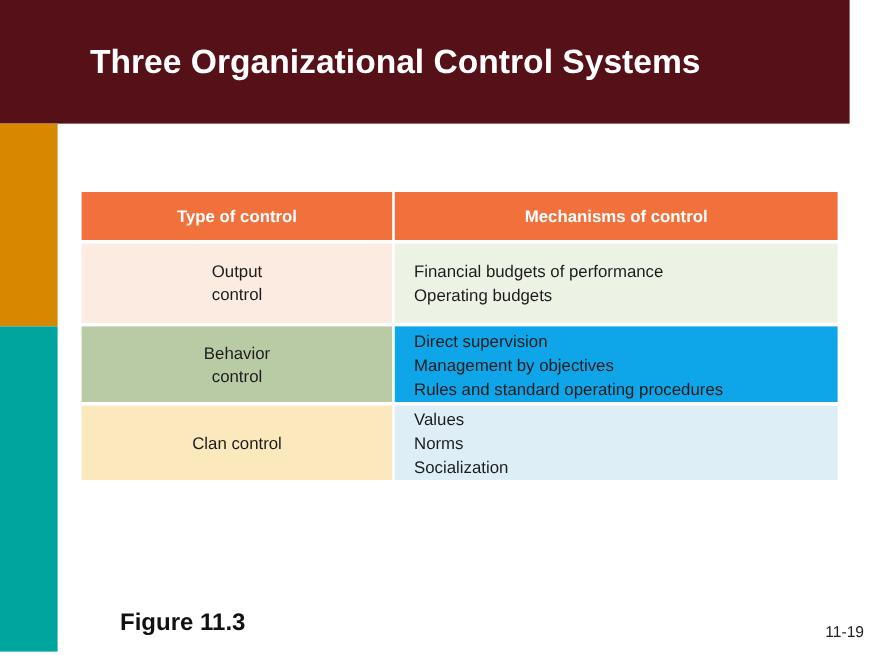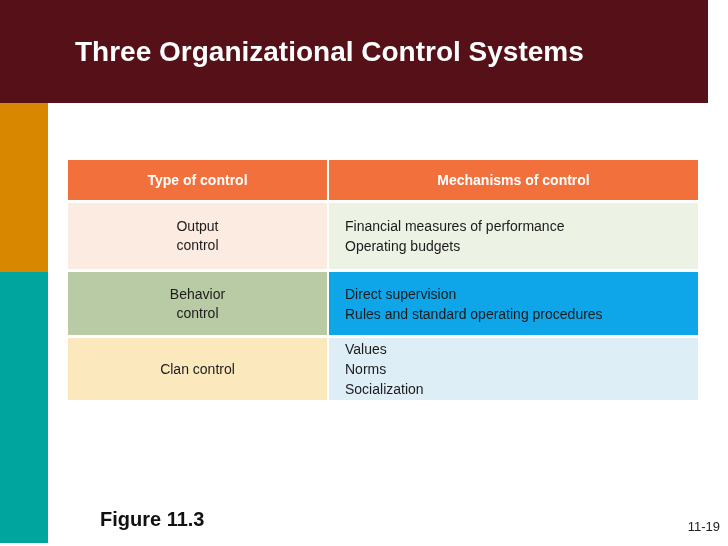--- a/index.html
+++ b/index.html
@@ -86,33 +86,34 @@
       <div class="cell right" style="background: rgb(241, 112, 60);">Mechanisms of control</div>
     </div>
 
     <div class="t-row body row-1">
       <div class="cell left" style="background: rgb(252, 235, 225);">
         <div>Output</div>
         <div>control</div>
       </div>
       <div class="colgap"></div>
       <div class="cell right" style="background: rgb(236, 242, 228);">
-        <div>Financial measures of performance</div>
+        <div>Financial budgets of performance</div>
         <div>Operating budgets</div>
       </div>
     </div>
 
     <div class="t-row body row-2">
       <div class="cell left" style="background: rgb(185, 203, 164);">
         <div>Behavior</div>
         <div>control</div>
       </div>
       <div class="colgap"></div>
       <div class="cell right" style="background: #0ea5e9;">
         <div>Direct supervision</div>
+        <div>Management by objectives</div>
         <div>Rules and standard operating procedures</div>
       </div>
     </div>
 
     <div class="t-row body row-3">
       <div class="cell left" style="background: rgb(251, 233, 189);">
         <div>Clan control</div>
       </div>
       <div class="colgap"></div>
       <div class="cell right" style="background: rgb(222, 238, 247);">

